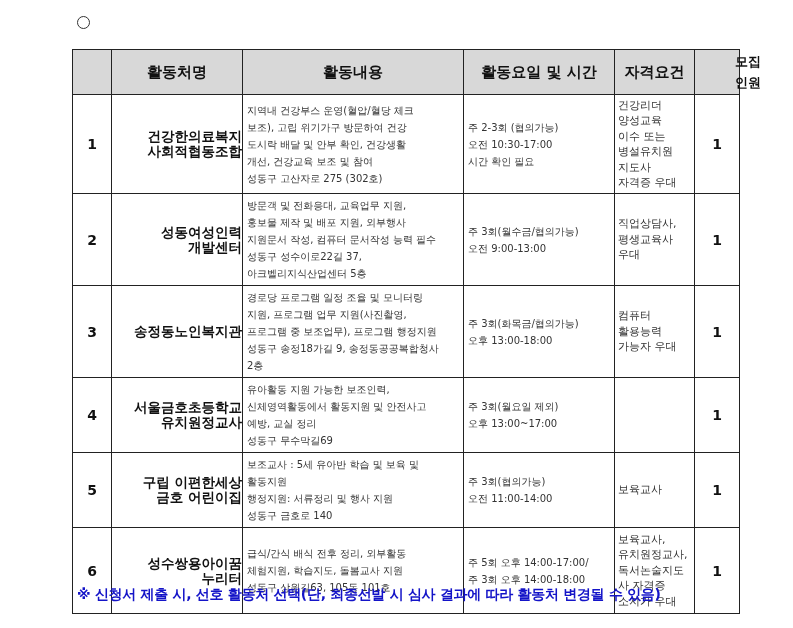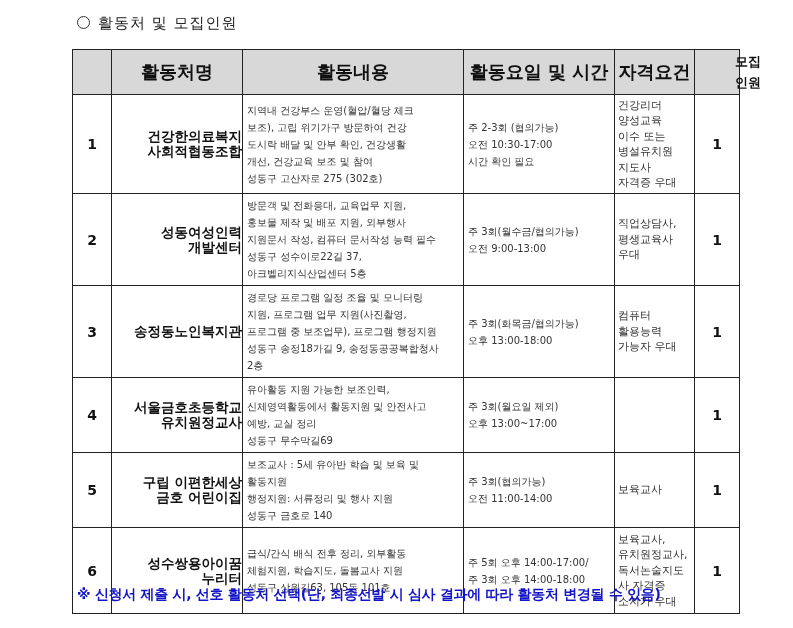--- a/index.html
+++ b/index.html
@@ -3,36 +3,36 @@
 <meta charset="utf-8">
 <style>
   html, body { margin:0; padding:0; background:#ffffff; }
   body { width:793px; height:628px; position:relative; overflow:hidden;
          font-family:"DejaVu Sans","Liberation Sans",sans-serif; color:#111; }
   .section-title { position:absolute; left:77px; top:14px; font-size:15px; letter-spacing:1px; color:#222; }
   .section-title .circle { display:inline-block; width:11px; height:11px; border:1.3px solid #333; border-radius:50%;
                            vertical-align:-1px; margin-right:8px; }
   table.main { position:absolute; left:72px; top:49px; width:667px; border-collapse:collapse; table-layout:fixed; }
   table.main th, table.main td { border:1.5px solid #222; padding:0; }
-  table.main thead th { background:#d8d8d8; font-weight:bold; font-size:18px; height:44px; text-align:center; color:#111; }
+  table.main thead th { background:#d8d8d8; font-weight:bold; font-size:15px; height:44px; text-align:center; color:#111; }
   table.main thead th.recruit { font-size:13px; line-height:21px;padding-left:40px; }
   td.num { text-align:center; font-weight:bold; font-size:14px; }
   td.name { font-weight:bold; font-size:13.5px; line-height:15px; padding-left:10px !important;text-align:right; }
   td.content { font-size:10px; line-height:17px; padding:3px 4px !important; color:#333;margin-top:44px; }
   td.schedule { font-size:10px; line-height:17px; padding:0 4px !important; color:#333; }
   td.qual { font-size:11px; line-height:15.5px; padding:2px 3px !important; color:#333; }
   td.count { text-align:center; font-weight:bold; font-size:14px; }
   .line { display:block; white-space:nowrap; }
   .notice { position:absolute; left:77px; top:586px; font-size:14px; font-weight:bold; color:#1414c8; white-space:nowrap; letter-spacing:-0.3px; }
 </style>
 </head>
 <body>
 
 <div class="section-title">
-  <span class="circle"></span><span>활동처 및 모집인원</span>
+  <span class="circle"></span>
 </div>
 
 <table class="main">
   <colgroup>
     <col style="width:39px">
       <col style="width:131px">
       <col style="width:221px">
       <col style="width:151px">
       <col style="width:80px">
       <col style="width:45px">

